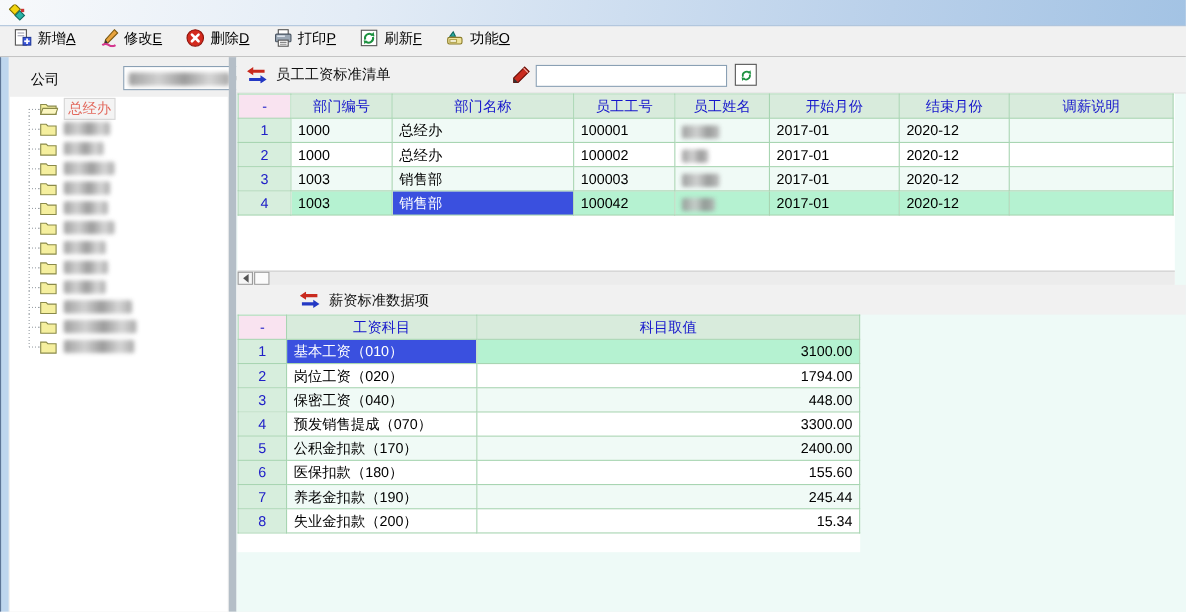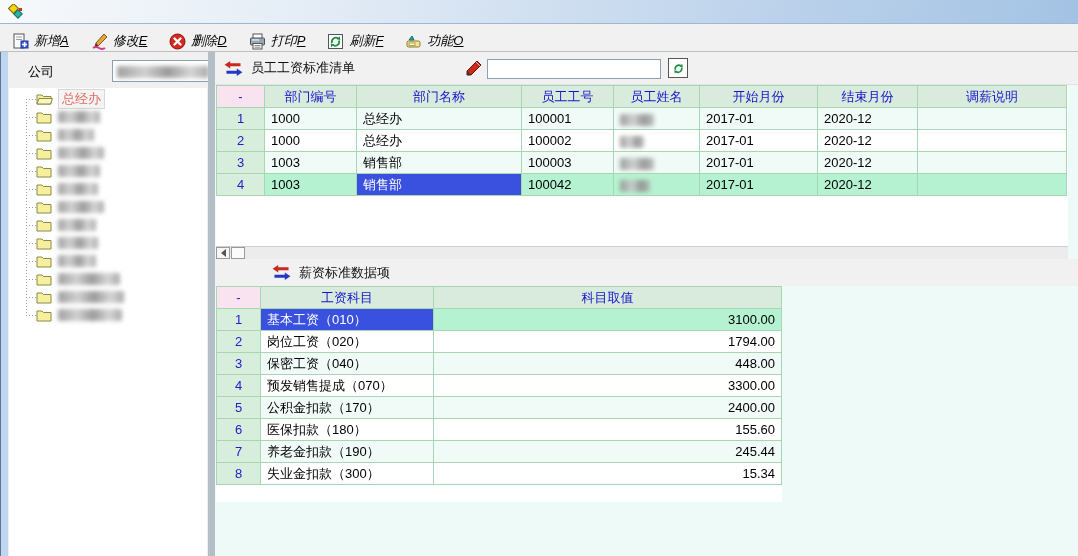--- a/index.html
+++ b/index.html
@@ -10,21 +10,21 @@
   
   .titlebar { position:absolute; left:0; top:0; width:1078px; height:24px;
     background:linear-gradient(100deg,#f7f9fb 0%,#e3ecf6 30%,#b9d0ea 75%,#a3c3e4 100%);
     display:flex; align-items:center; padding-left:8px; border-bottom:1px solid #9db8d6; }
   .titlebar .ticon { width:16px; height:16px; margin-right:6px; }
   .title-text { font-weight:normal; color:#1c1c1c; font-size:12.5px;margin-top:48px; }
 
   
   .toolbar { position:absolute; left:0; top:24px; width:1078px; height:28px; background:#f1f1f1;
     border-bottom:1px solid #bfbfbf; display:flex; align-items:center; padding-left:8px; gap:14px; }
-  .tbtn { display:flex; align-items:flex-end; gap:5px; height:24px; padding:0 4px; cursor:default;font-style:italic; }
+  .tbtn { display:flex; align-items:flex-start; gap:5px; height:24px; padding:0 4px; cursor:default; }
   .tbtn .icn { width:17px; height:17px; display:inline-flex; }
   .tbtn .lbl { color:#000; font-size:13px; white-space:nowrap; }
   .tbtn u { text-decoration:underline; }
 
   
   .content { position:absolute; left:0; top:52px; width:1078px; height:504px; }
   .edge-strip { position:absolute; left:0; top:0; width:8px; height:504px; background:#bed6ee; border-left:1px solid #5d7596; }
 
   
   .left-panel { position:absolute; left:8px; top:0; width:200px; height:504px; background:#f0f0f0; }
@@ -421,21 +421,21 @@
             <td class="datacell">医保扣款（180）</td>
             <td class="datacell num">155.60</td>
           </tr>
           <tr class="alt">
             <td class="rownum">7</td>
             <td class="datacell">养老金扣款（190）</td>
             <td class="datacell num">245.44</td>
           </tr>
           <tr class="plain">
             <td class="rownum">8</td>
-            <td class="datacell">失业金扣款（300）</td>
+            <td class="datacell">失业金扣款（200）</td>
             <td class="datacell num">15.34</td>
           </tr>
         </tbody>
           </table>
       </div>
 
     </div>
   </div>
 </div>
 

